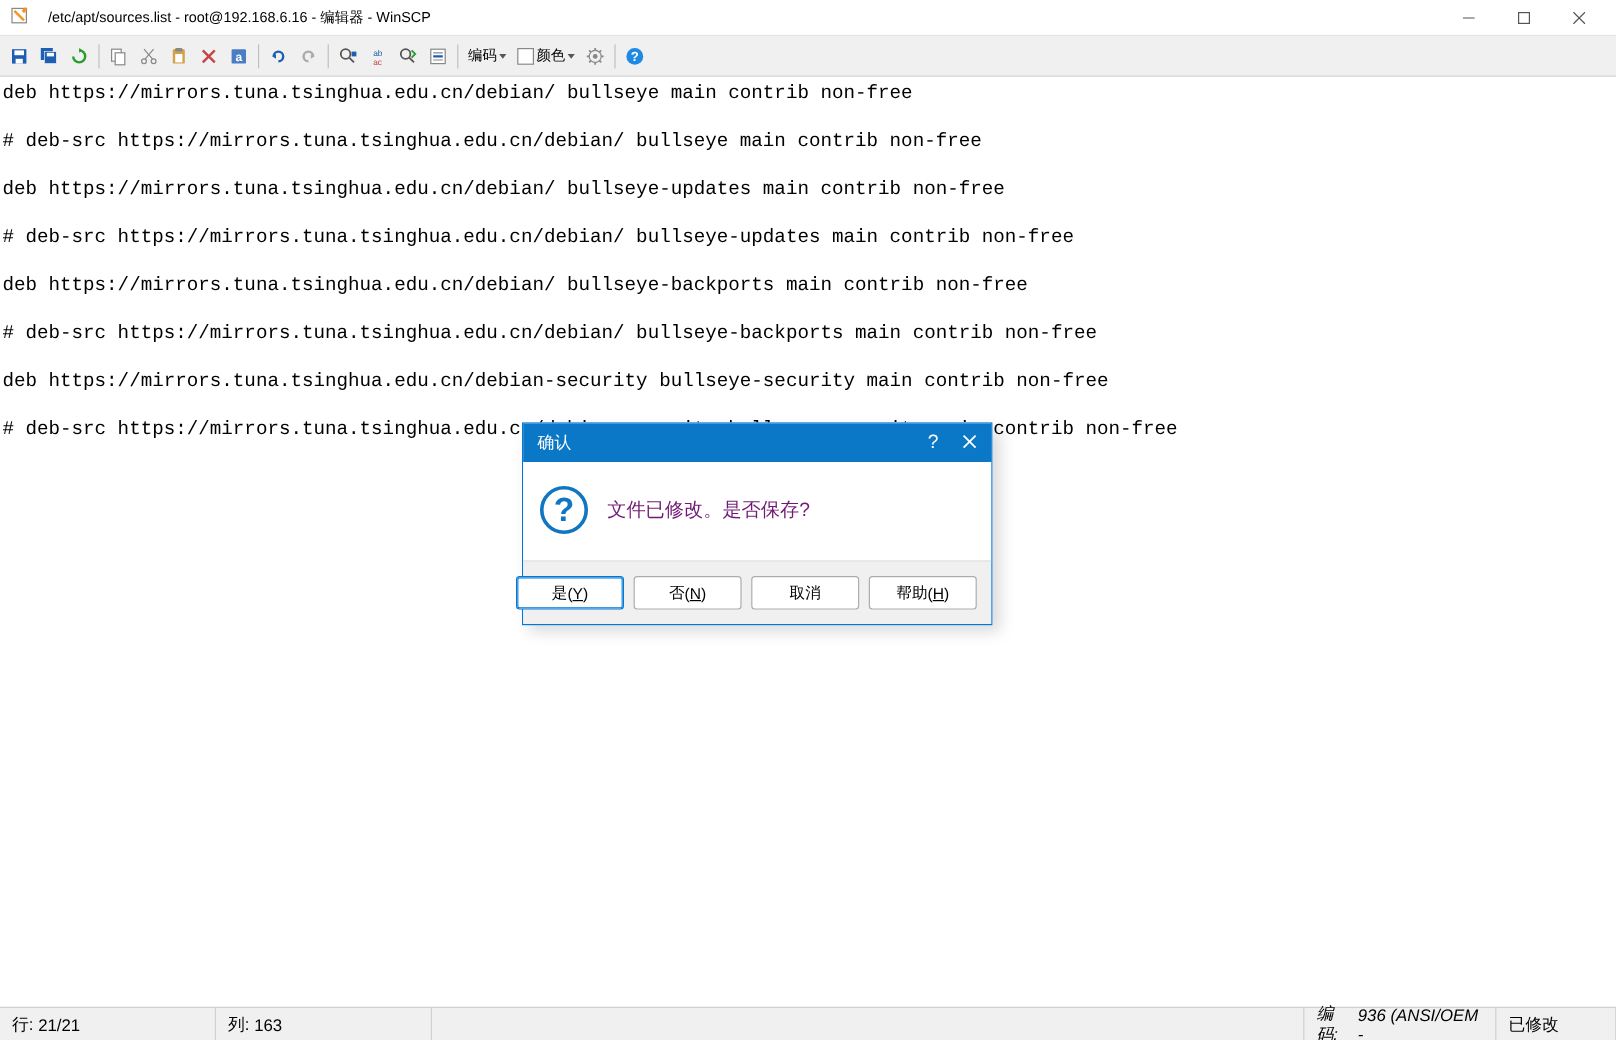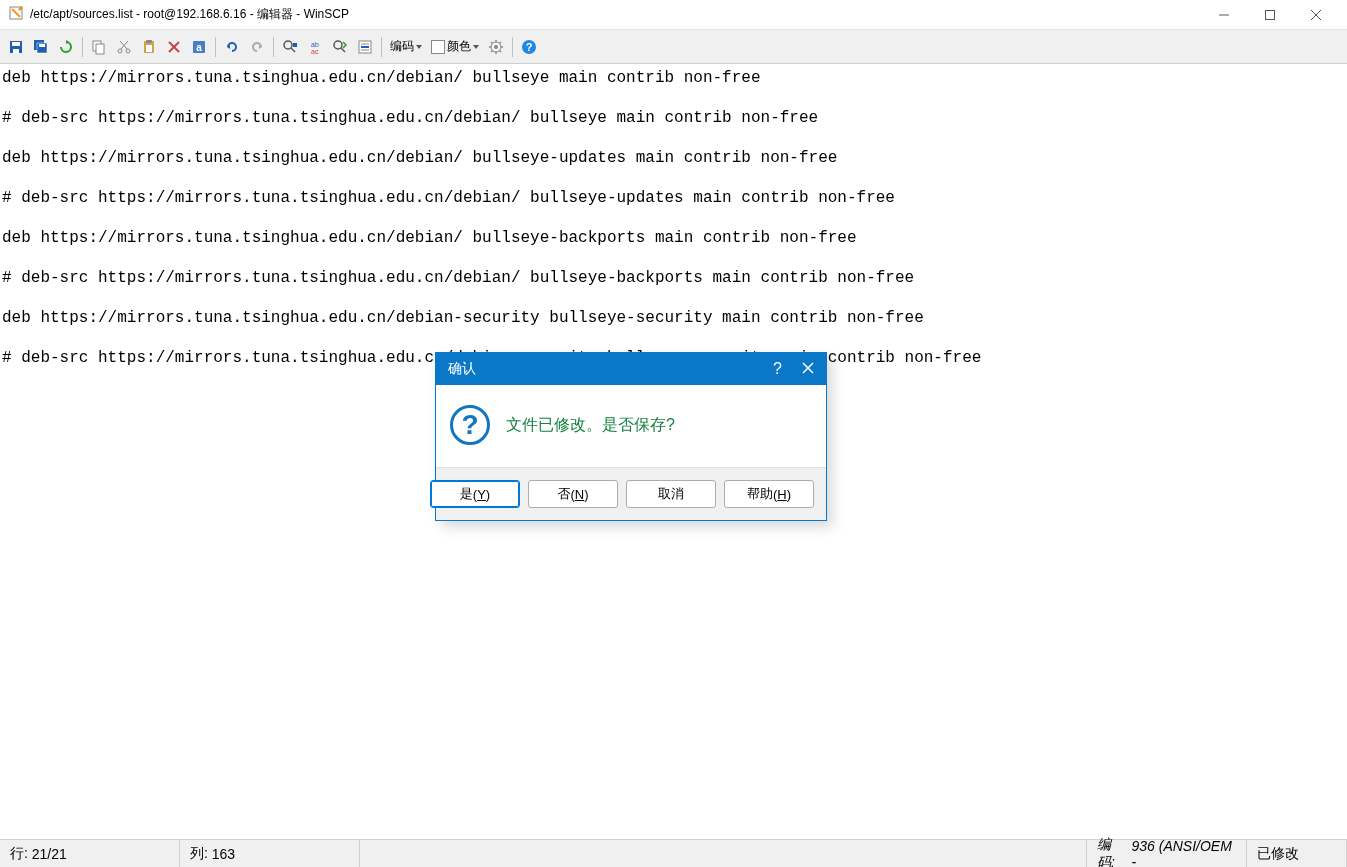--- a/index.html
+++ b/index.html
@@ -22,21 +22,21 @@
       background: #ffffff;
       border-bottom: 1px solid #e5e5e5;
       display: flex;
       align-items: center;
       padding: 0 8px;
       justify-content: space-between;
     }
     .titlebar-left {
       display: flex;
       align-items: center;
-      gap: 6px;
+      gap: 16px;
     }
     .titlebar-icon svg {
       width: 16px;
       height: 16px;
     }
     .titlebar-title {
       color: #000;
       font-size: 12px;
     }
     .titlebar-controls {
@@ -201,21 +201,21 @@
       border: 3px solid #1176c1;
       display: flex;
       align-items: center;
       justify-content: center;
       color: #1176c1;
       font-size: 28px;
       font-weight: bold;
       flex-shrink: 0;
     }
     .dialog-msg {
-      color: #15803d;
+      color: #701a75;
       font-size: 16px;
     }
     .dialog-buttons {
       background: #f0f0f0;
       padding: 12px;
       display: flex;
       justify-content: flex-end;
       gap: 8px;
       border-top: 1px solid #e0e0e0;
     }

